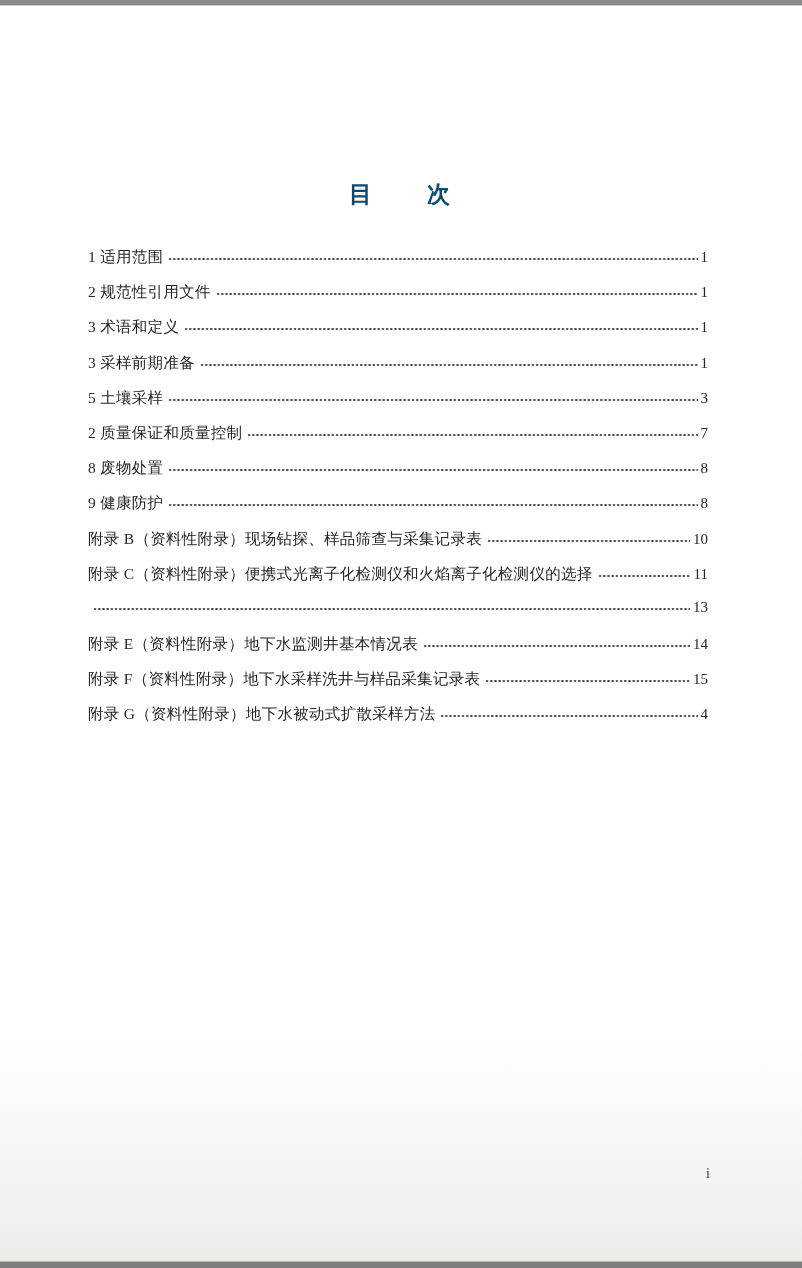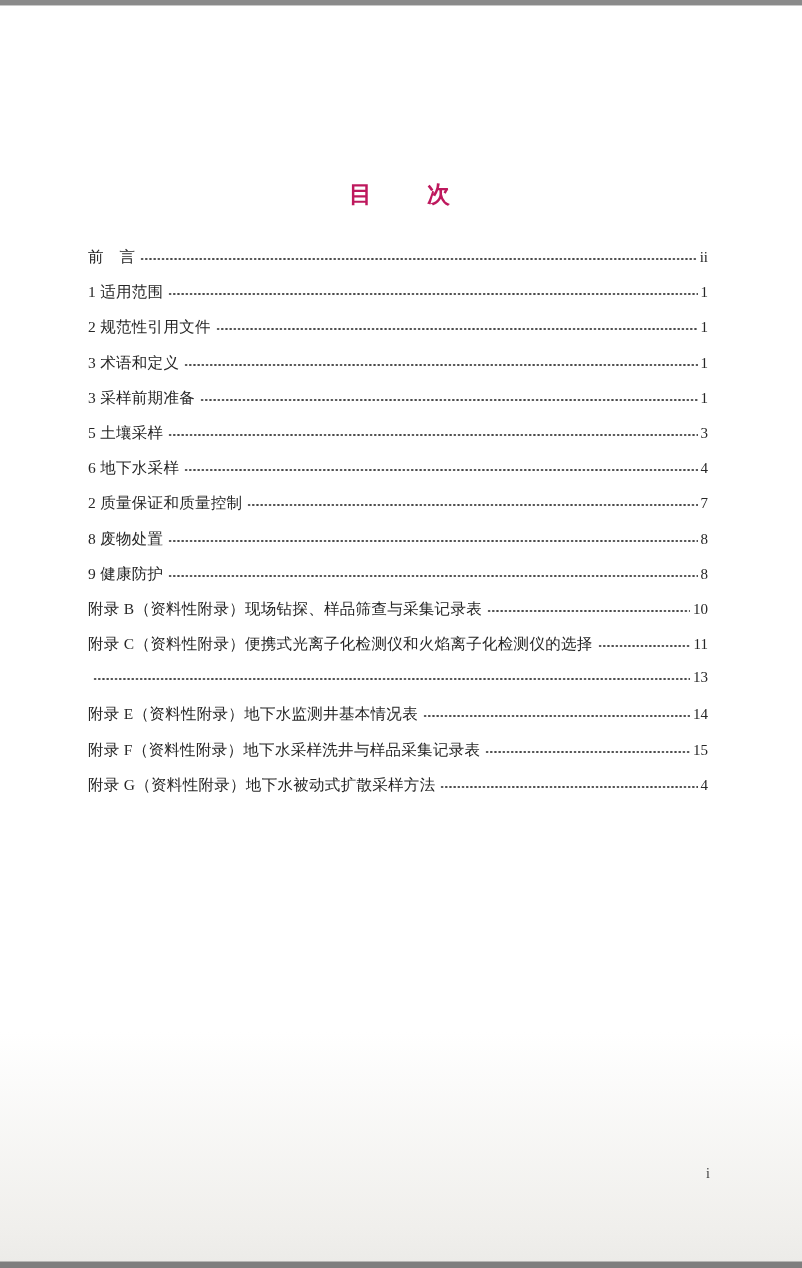--- a/index.html
+++ b/index.html
@@ -24,21 +24,21 @@
   .page-fade {
     position: absolute; left: 0; right: 0; bottom: 6px; height: 230px;
     background: linear-gradient(to bottom, rgba(240,239,237,0) 0%, #f0efec 85%, #ecebe8 100%);
     pointer-events: none;
   }
   .doc-title {
     position: absolute; top: 164px; left: 0; width: 100%;
     text-align: center;
     font-size: 23px; font-weight: bold;
     letter-spacing: 3px;
-    color: #be185d;
+    color: #0c4a6e;
   }
   .toc {
     position: absolute; left: 88px; top: 247px; width: 620px;
   }
   .toc-row {
     display: flex;
     align-items: baseline;
     height: 35.2px;
     font-size: 15.5px;
     white-space: nowrap;
@@ -62,25 +62,20 @@
 </style>
 </head>
 <body>
 
 <div class="scan-edge-top"></div>
 
 <h1 class="doc-title">目　　次</h1>
 
 <div class="toc">
 
-<div class="toc-row">
-      <span class="toc-label">前　言</span>
-      <span class="dots"></span>
-      <span class="toc-page">ii</span>
-    </div>
     <div class="toc-row">
       <span class="toc-label">1 适用范围</span>
       <span class="dots"></span>
       <span class="toc-page">1</span>
     </div>
     <div class="toc-row">
       <span class="toc-label">2 规范性引用文件</span>
       <span class="dots"></span>
       <span class="toc-page">1</span>
     </div>
@@ -91,25 +86,20 @@
     </div>
     <div class="toc-row">
       <span class="toc-label">3 采样前期准备</span>
       <span class="dots"></span>
       <span class="toc-page">1</span>
     </div>
     <div class="toc-row">
       <span class="toc-label">5 土壤采样</span>
       <span class="dots"></span>
       <span class="toc-page">3</span>
-    </div>
-    <div class="toc-row">
-      <span class="toc-label">6 地下水采样</span>
-      <span class="dots"></span>
-      <span class="toc-page">4</span>
     </div>
     <div class="toc-row">
       <span class="toc-label">2 质量保证和质量控制</span>
       <span class="dots"></span>
       <span class="toc-page">7</span>
     </div>
     <div class="toc-row">
       <span class="toc-label">8 废物处置</span>
       <span class="dots"></span>
       <span class="toc-page">8</span>

